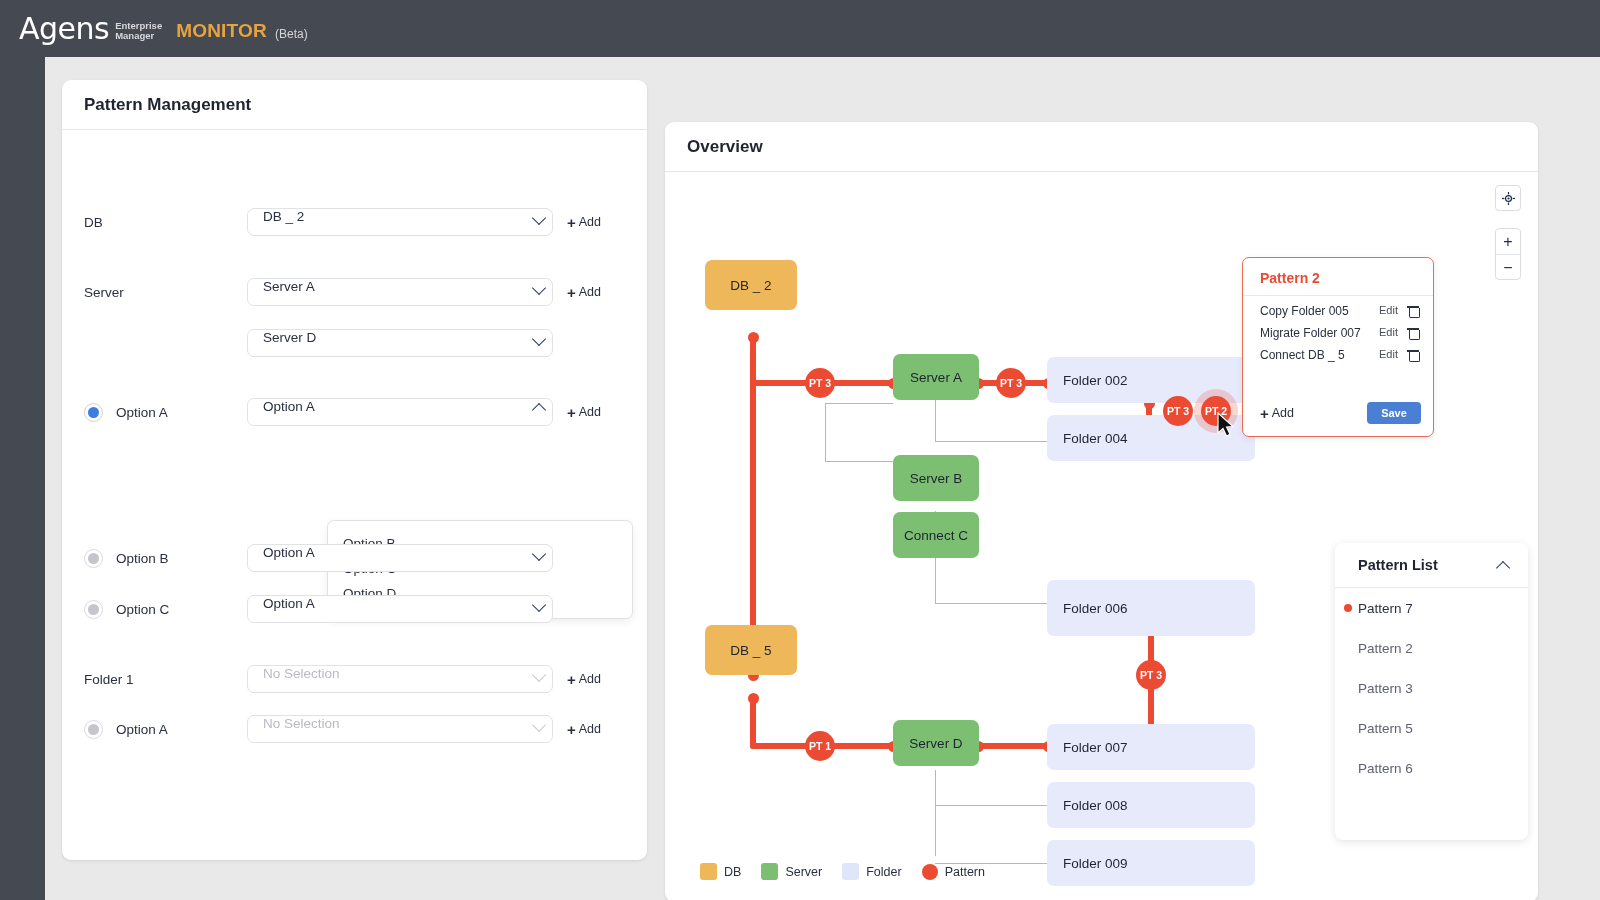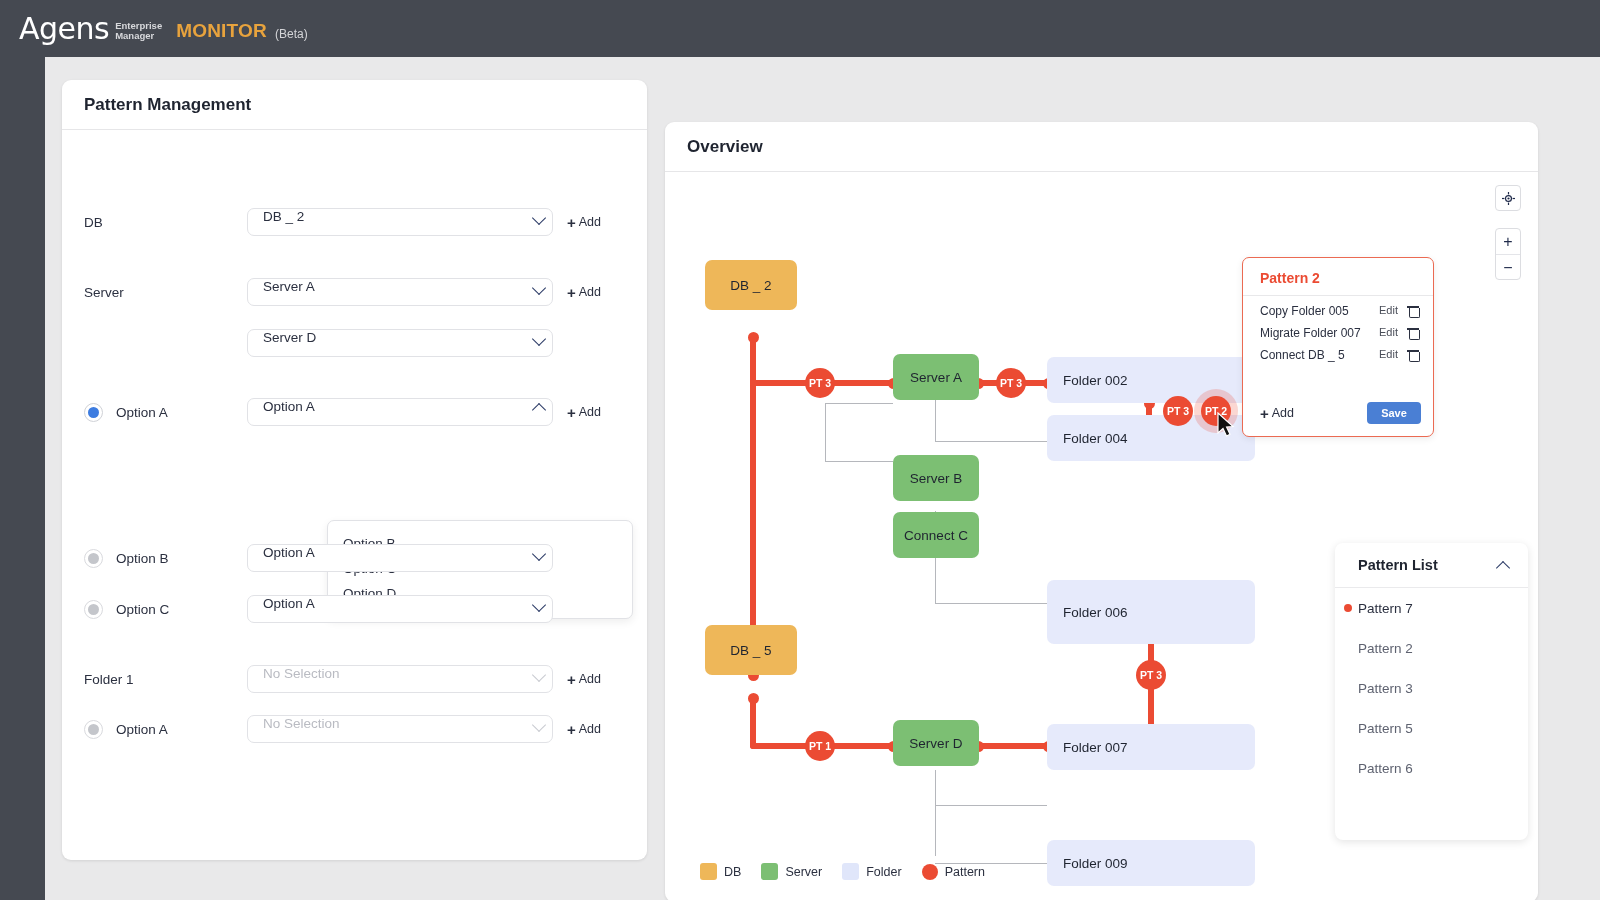--- a/index.html
+++ b/index.html
@@ -421,22 +421,23 @@
 
       <div class="node db" style="left:40px; top:88px; width:92px; height:50px;">DB _ 2</div>
       <div class="node srv" style="left:228px; top:182px; width:86px; height:46px;">Server A</div>
       <div class="node srv" style="left:228px; top:283px; width:86px; height:46px;">Server B</div>
       <div class="node srv" style="left:228px; top:340px; width:86px; height:46px;">Connect C</div>
       <div class="node db" style="left:40px; top:453px; width:92px; height:50px;">DB _ 5</div>
       <div class="node srv" style="left:228px; top:548px; width:86px; height:46px;">Server D</div>
 
       <div class="node fold" style="left:382px; top:185px; width:208px; height:46px;">Folder 002</div>
       <div class="node fold" style="left:382px; top:243px; width:208px; height:46px;">Folder 004</div>
-      <div class="node fold" style="left:382px; top:408px; width:208px; height:64px;">Folder 006</div>
+      <div class="node fold" style="left:382px; top:408px; width:208px; height:56px;">Folder 006</div>
       <div class="node fold" style="left:382px; top:552px; width:208px; height:46px;">Folder 007</div>
+      <div class="node fold" style="left:382px; top:610px; width:208px; height:46px;">Folder 008</div>
       <div class="node fold" style="left:382px; top:668px; width:208px; height:46px;">Folder 009</div>
 
       <div class="pt" style="left:140px; top:196px;">PT 3</div>
       <div class="pt" style="left:331px; top:196px;">PT 3</div>
       <div class="pt" style="left:498px; top:224px;">PT 3</div>
       <div class="pt glow" style="left:536px; top:224px;">PT 2</div>
       <div class="pt" style="left:471px; top:488px;">PT 3</div>
       <div class="pt" style="left:140px; top:559px;">PT 1</div>
 
       <svg class="cursor" style="left:551px; top:240px; width:22px; height:26px;" viewBox="0 0 22 26">

